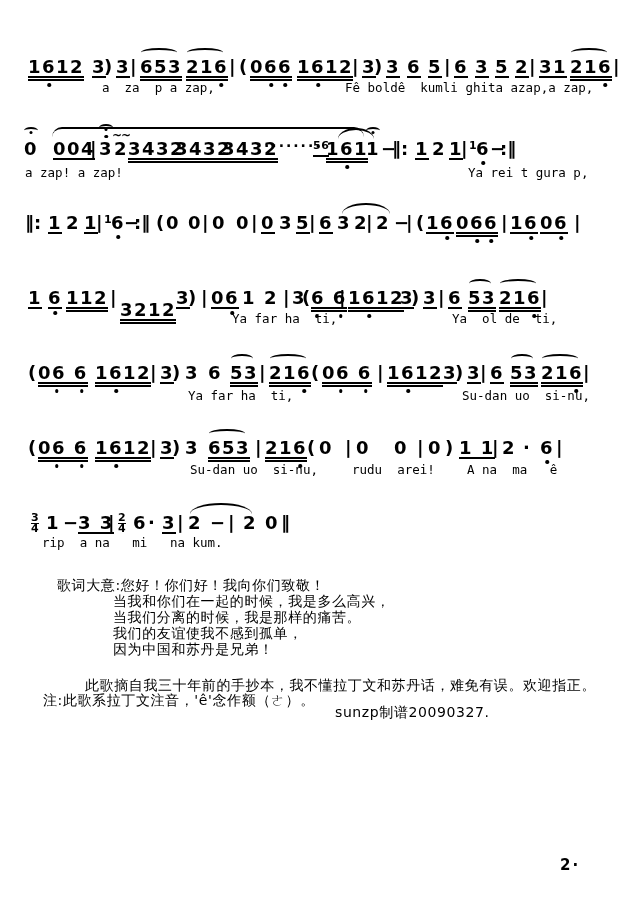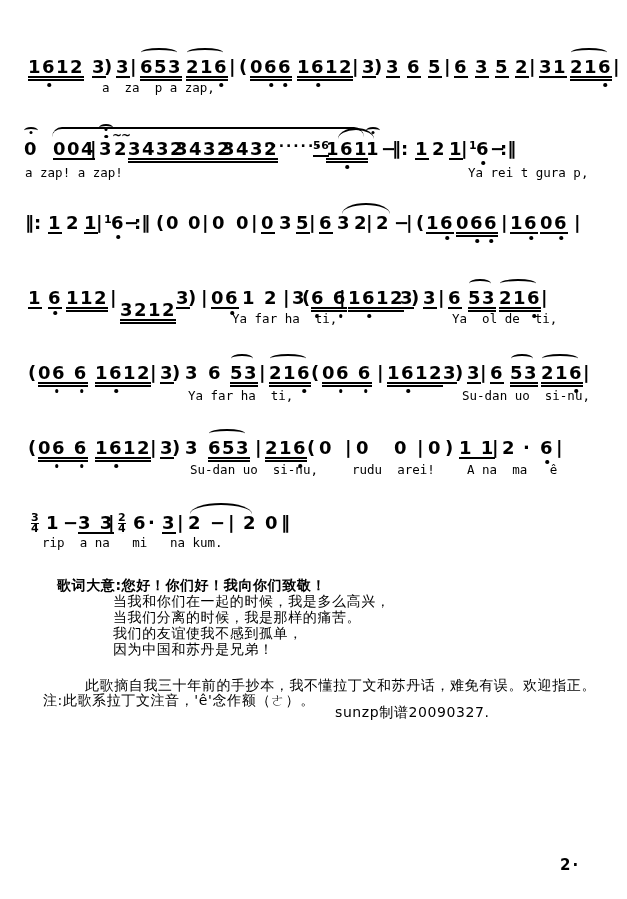--- a/index.html
+++ b/index.html
@@ -64,20 +64,21 @@
         <span class="tok" style="left: 444px;">|</span>
         <span class="tok u1" style="left: 454px;">6</span>
         <span class="tok u1" style="left: 475px;">3</span>
         <span class="tok u1" style="left: 495px;">5</span>
         <span class="tok u1" style="left: 515px;">2</span>
         <span class="tok" style="left: 529px;">|</span>
         <span class="tok u1" style="left: 539px;">31</span>
         <span class="tok u2 arc" style="left: 570px;">216<i class="db" style="left: 83.3333%;"></i></span>
         <span class="tok" style="left: 613px;">|</span>
         <span class="lyr" style="left: 102px; top: 24px;">a  za  p a zap,</span>
+        <span class="lyr" style="left: 345px; top: 24px;">Fê boldê  kumli ghita azap,a zap,</span>
       </div>
       <div class="system" style="top: 139px;">
         <span class="tok" style="left: 24px;">0<i class="ferm"></i></span>
         <span class="tok u1" style="left: 53px;">004</span>
         <span class="tok" style="left: 90px;">|</span>
         <span class="tok" style="left: 99px;">3<i class="da"></i><i class="ferm" style="margin-bottom: 8px;"></i></span>
         <span class="tok" style="left: 114px;">2<i class="trill">~~</i></span>
         <span class="tok u2" style="left: 128px;">3432</span>
         <span class="tok u2" style="left: 175px;">3432</span>
         <span class="tok u2" style="left: 222px;">3432</span>
@@ -237,21 +238,21 @@
         <span class="tok" style="left: 210px;">−</span>
         <span class="tok" style="left: 228px;">|</span>
         <span class="tok" style="left: 243px;">2</span>
         <span class="tok" style="left: 265px;">0</span>
         <span class="tok rep" style="left: 281px;">‖</span>
         <i class="warc" style="left: 190px; width: 62px; top: -10px;"></i>
         <span class="lyr" style="left: 42px; top: 23px;">rip  a na   mi   na kum.</span>
       </div>
     </div>
   <div id="annotations">
-      <div class="ann" style="left: 57px; top: 577px; font-weight: bold;">歌词大意:您好！你们好！我向你们致敬！</div>
+      <div class="ann" style="left: 57px; top: 577px;">歌词大意:您好！你们好！我向你们致敬！</div>
       <div class="ann" style="left: 113px; top: 593px;">当我和你们在一起的时候，我是多么高兴，</div>
       <div class="ann" style="left: 113px; top: 609px;">当我们分离的时候，我是那样的痛苦。</div>
       <div class="ann" style="left: 113px; top: 625px;">我们的友谊使我不感到孤单，</div>
       <div class="ann" style="left: 113px; top: 641px;">因为中国和苏丹是兄弟！</div>
       <div class="ann" style="left: 43px; top: 692px;">注:此歌系拉丁文注音，'ê'念作额（ㄜ）。</div>
       <div class="ann" style="left: 85px; top: 677px;">此歌摘自我三十年前的手抄本，我不懂拉丁文和苏丹话，难免有误。欢迎指正。</div>
       <div class="ann" style="left: 335px; top: 704px;">sunzp制谱20090327.</div>
     </div>
   <div class="pagenum">2·</div>
 </div>

